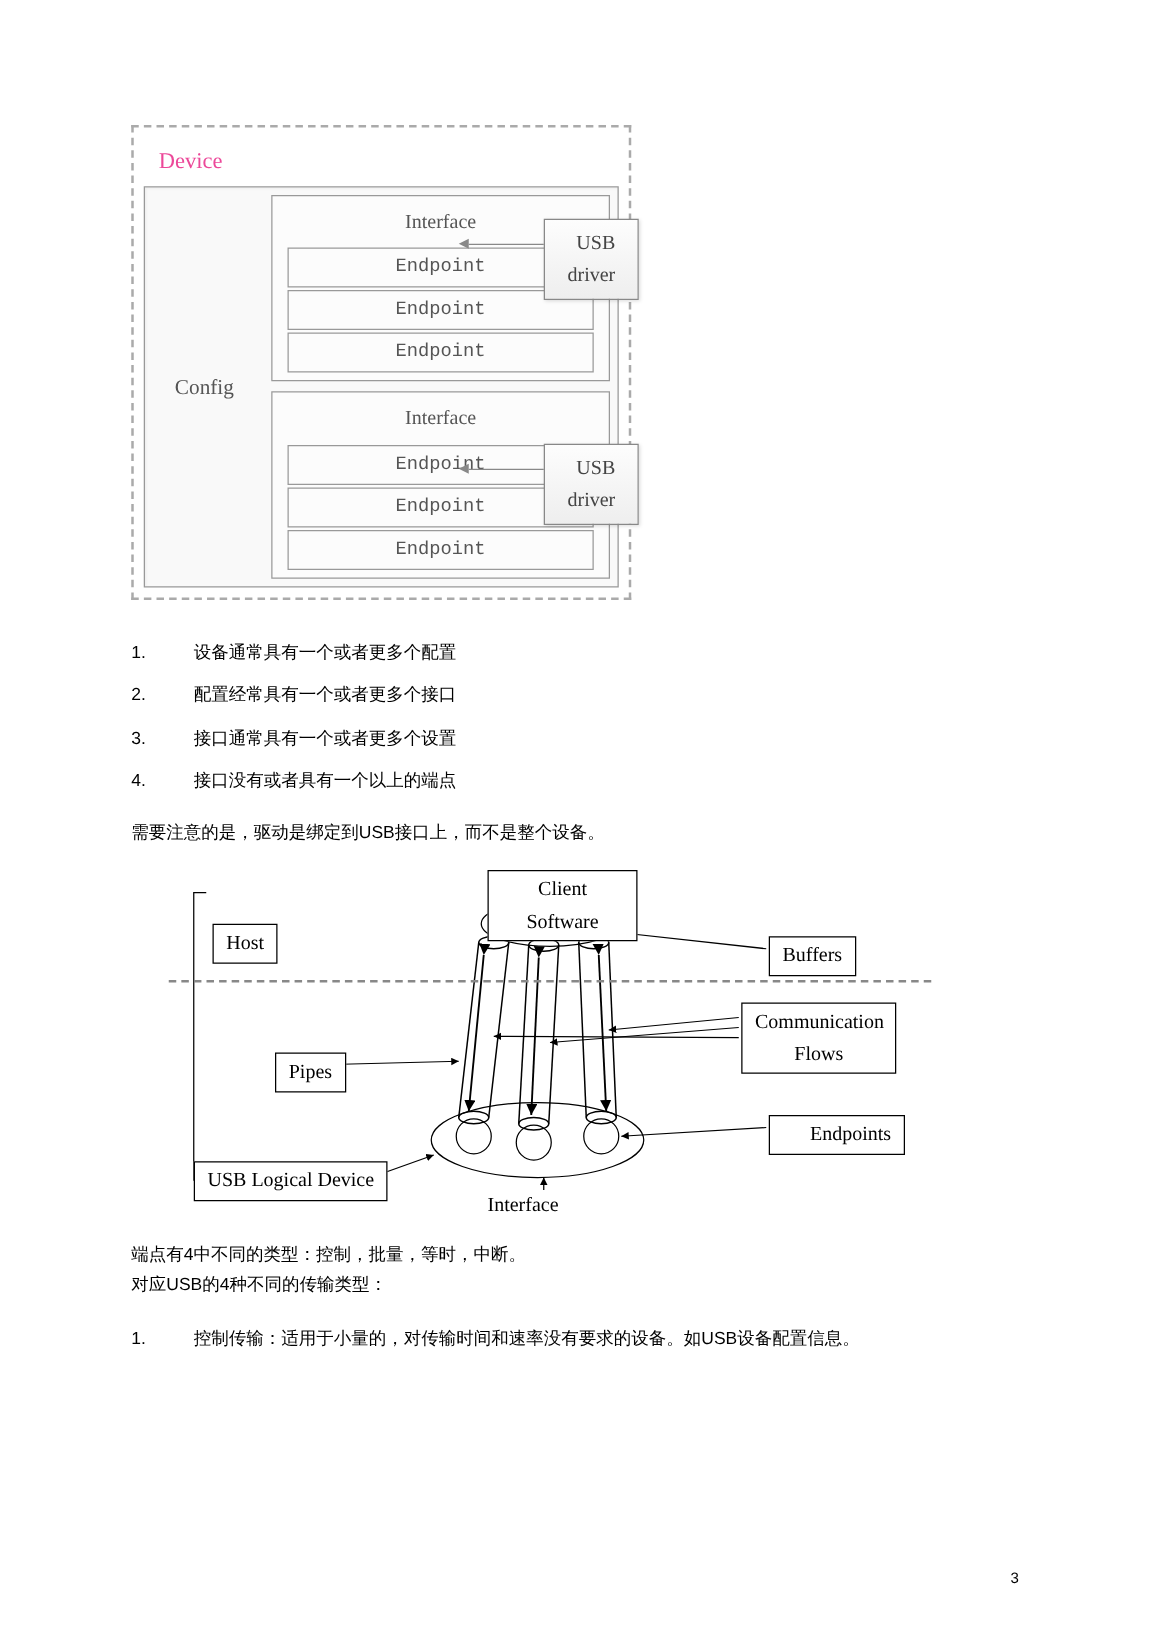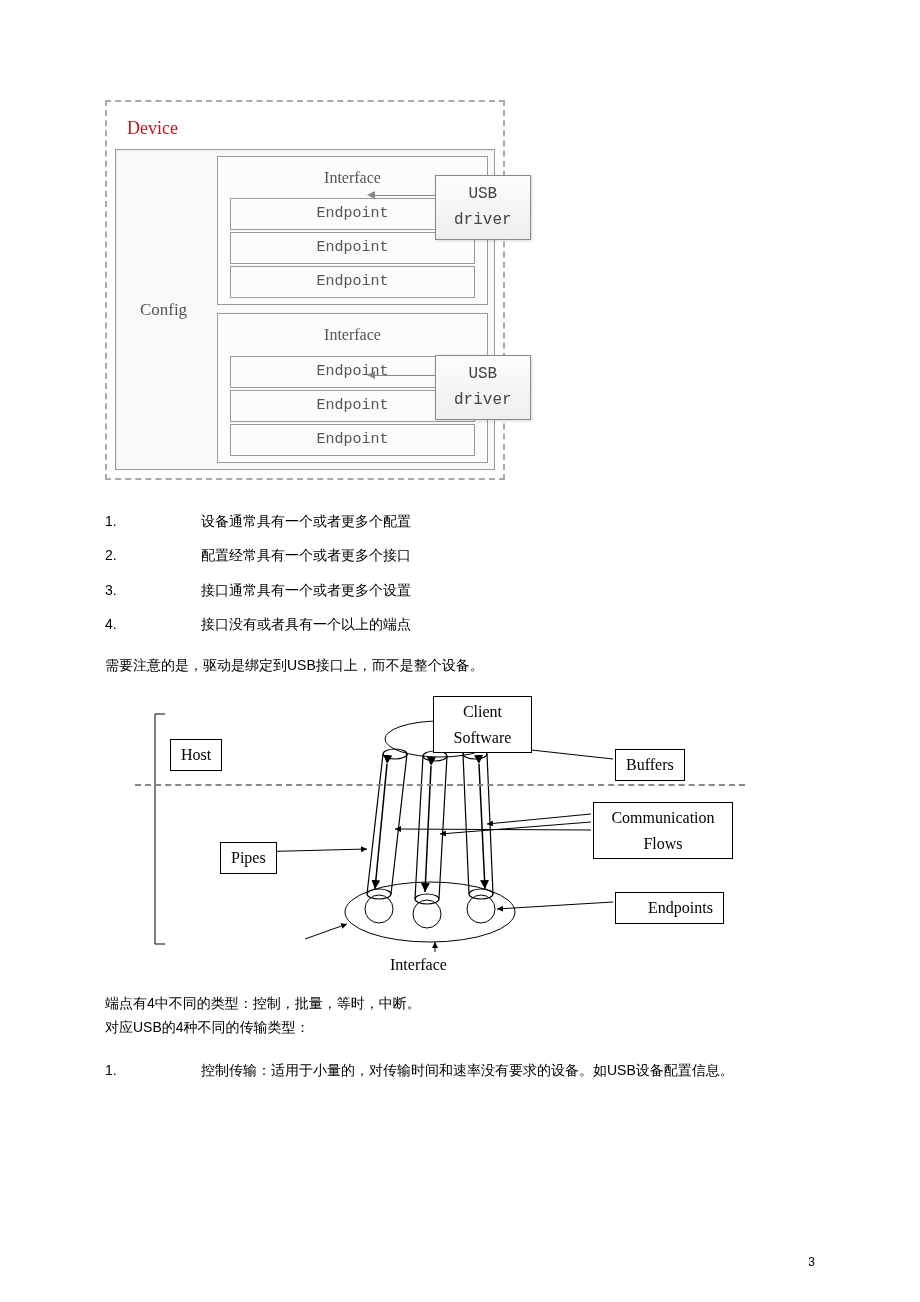--- a/index.html
+++ b/index.html
@@ -20,21 +20,21 @@
       position: relative;
     }
     .device-outer {
       border: 2px dashed #aaa;
       padding: 8px 8px 8px 8px;
     }
     .device-title {
       font-family: Georgia, serif;
       font-size: 18px;
       padding: 4px 12px;
-      color: #b91c1c;
+      color: #ec4899;
     }
     .config-box {
       border: 1px solid #999;
       background: #f9f9f9;
       display: flex;
       margin-top: 2px;
       box-shadow: inset 1px 1px 2px rgba(0,0,0,0.05);
     }
     .config-label {
       width: 95px;
@@ -70,24 +70,24 @@
       font-family: Liberation Mono, monospace;
       font-size: 15px;
       color: #555;
       padding: 3px 0;
       margin: 2px 8px;
     }
     .usb-driver {
       position: absolute;
       border: 1px solid #888;
       background: linear-gradient(to bottom, #fdfdfd, #eee);
-      font-family: Liberation Mono, monospace;
+      font-family: Liberation Serif, serif;
       font-size: 16px;
       color: #444;
-      text-align: center;
+      text-align: right;
       padding: 6px 18px;
       box-shadow: 1px 1px 3px rgba(0,0,0,0.15);
     }
     .usb-driver1 { left: 330px; top: 75px; }
     .usb-driver2 { left: 330px; top: 255px; }
     .arrow-line {
       position: absolute;
       height: 1px;
       background: #888;
     }
@@ -100,44 +100,44 @@
     }
 
     .list1 {
       margin: 20px 0 18px 0;
     }
     .list1 .li {
       display: flex;
       margin-bottom: 12px;
     }
     .list1 .num { width: 50px; }
-    .list1 .text { flex: 1; margin-left: 46px; }
+    .list1 .text { flex: 1; }
 
     .para { margin-bottom: 2px; }
     .para-block { margin-bottom: 18px; }
 
     .diagram2 {
       width: 610px;
       height: 280px;
       margin: 8px 0 18px 30px;
       position: relative;
     }
     .d2-box {
       position: absolute;
       border: 1px solid #000;
       background: #fff;
       font-family: "Times New Roman", serif;
       font-size: 16px;
       text-align: center;
       padding: 2px 10px;
     }
     .d2-host { left: 35px; top: 5px; margin-top: 40px; }
-    .d2-client { left: 255px; top: 2px; width: 99px; margin-left: 43px; }
+    .d2-client { left: 255px; top: 2px; width: 120px; }
     .d2-buffers { left: 480px; top: 55px; }
-    .d2-comm { left: 458px; top: 108px; width: 140px; }
+    .d2-comm { left: 458px; top: 108px; width: 124px; }
     .d2-pipes { left: 45px; top: 148px; margin-left: 40px; }
     .d2-endpoints { left: 480px; top: 198px; padding-left: 32px; }
     .d2-usbld { left: 20px; top: 235px; }
     .d2-interface {
       position: absolute;
       left: 255px; top: 258px;
       font-family: "Times New Roman", serif;
       font-size: 16px;
     }
     .d2-hline {
@@ -275,20 +275,21 @@
   </svg>
   <div class="d2-hline"></div>
   <div class="d2-box d2-host">Host</div>
   <div class="d2-box d2-client" style="white-space: pre-line;">Client
 Software</div>
   <div class="d2-box d2-buffers">Buffers</div>
   <div class="d2-box d2-comm" style="white-space: pre-line;">Communication
 Flows</div>
   <div class="d2-box d2-pipes">Pipes</div>
   <div class="d2-box d2-endpoints">Endpoints</div>
+  <div class="d2-box d2-usbld">USB Logical Device</div>
   <div class="d2-interface">Interface</div>
 </div>
 
 <div class="para-block">
   <div class="para">端点有4中不同的类型：控制，批量，等时，中断。</div>
   <div class="para">对应USB的4种不同的传输类型：</div>
 </div>
 
 <div class="list1">
   <div class="li">

